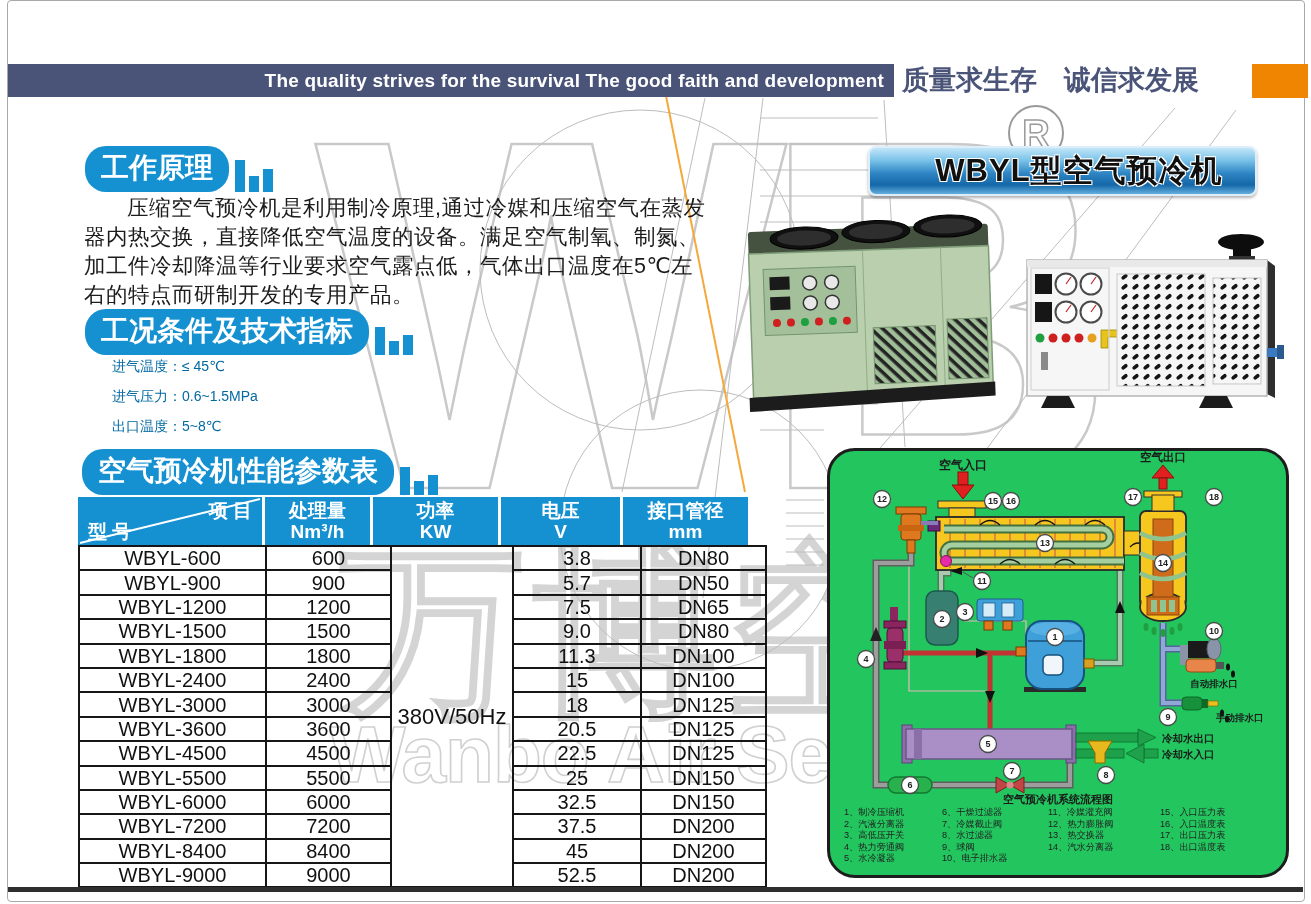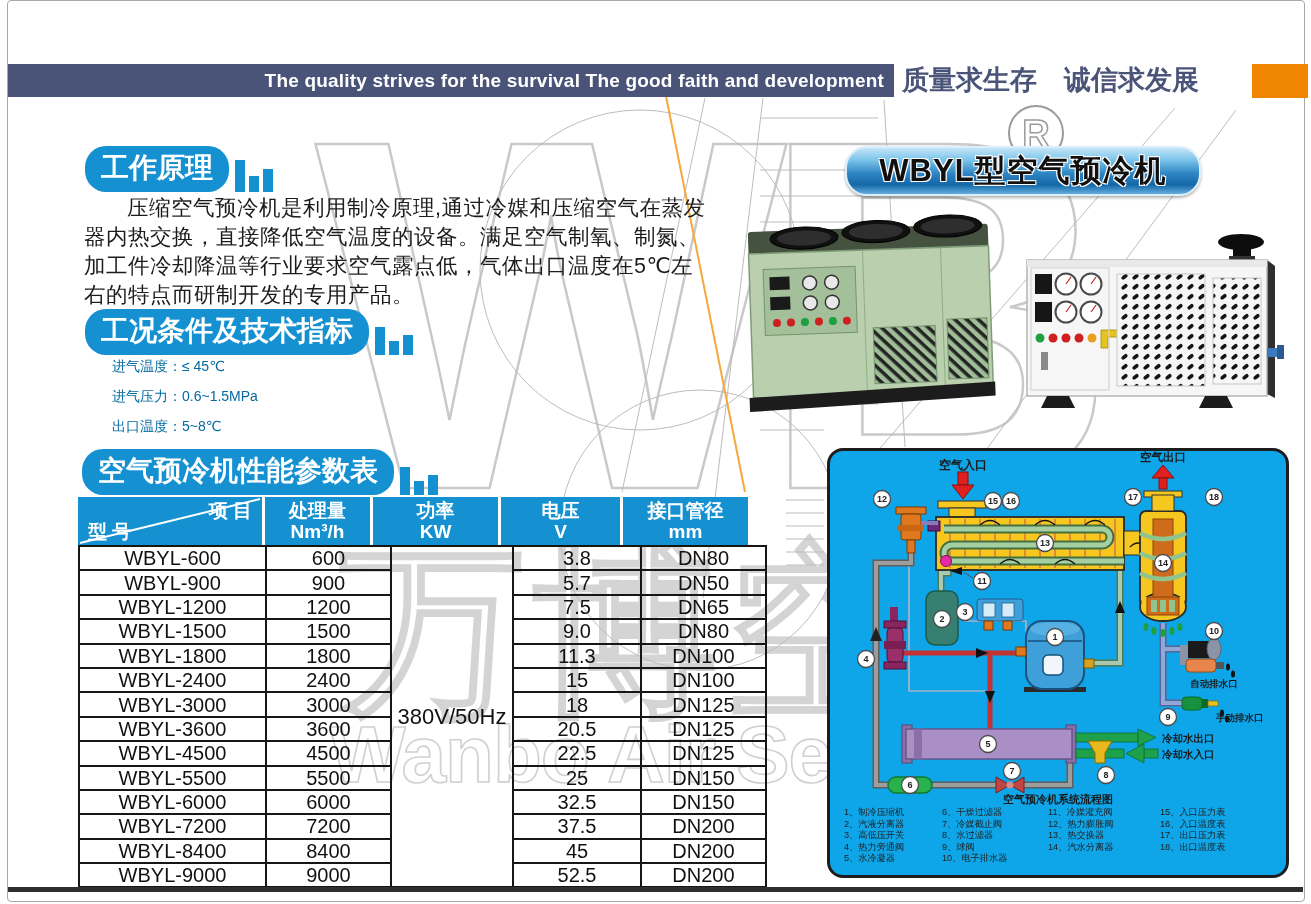--- a/index.html
+++ b/index.html
@@ -33,29 +33,29 @@
         line-height:21px;text-align:center;display:flex;flex-direction:column;justify-content:center;
         border-right:3px solid #fff;position:relative;}
   .hblk:last-child{border-right:none;}
   .corner-top{position:absolute;top:3px;right:10px;}
   .corner-bottom{position:absolute;bottom:3px;left:10px;}
   .tbl-body{position:absolute;left:78px;top:545px;z-index:3;border-collapse:collapse;table-layout:fixed;width:687px;}
   .tbl-body td{border:2px solid #161616;text-align:center;font-size:20px;height:22.4px;
                padding:0;color:#111;background:transparent;line-height:22px;}
   .tbl-body td.volt{font-size:22px;margin-left:16px;}
   
-  .title-pill{position:absolute;left:845px;top:146px;width:352px;height:46px;border-radius:22px;z-index:3;
+  .title-pill{position:absolute;left:868px;top:146px;width:352px;height:46px;border-radius:8px;z-index:3;
       background:linear-gradient(180deg,#c2e5f8 0%,#7cc4ea 26%,#2f86c4 55%,#1467a8 80%,#63aedd 100%);
       border:2px solid #dceef9;box-shadow:0 2px 3px rgba(0,0,0,.3);
-      display:flex;align-items:center;justify-content:center;}
+      display:flex;align-items:center;justify-content:center;padding-left:33px;}
   .title-pill span{font-size:31px;font-weight:bold;color:#101010;letter-spacing:1px;
       text-shadow:-1px -1px 0 #fff,1px -1px 0 #fff,-1px 1px 0 #fff,1px 1px 0 #fff;}
   .machines{position:absolute;left:735px;top:202px;z-index:2;}
   .diagram-panel{position:absolute;left:827px;top:448px;width:462px;height:430px;box-sizing:border-box;
-      border:3px solid #1d1d1d;border-radius:16px;background:#0ea5e9;z-index:3;}
+      border:3px solid #1d1d1d;border-radius:28px;background:#22c55e;z-index:3;}
   .bg-decor{position:absolute;left:0;top:0;z-index:1;}
   svg{font-family:"Liberation Sans","DejaVu Sans",sans-serif;}
 </style>
 </head>
 <body>
 
 <div class="page">
 
   <svg class="bg-decor" width="1311" height="904" viewBox="0 0 1311 904">
     <text x="315" y="488" font-size="500" font-weight="bold" fill="none" stroke="#c9c9c9" stroke-width="2.5" letter-spacing="-30">WB</text>

